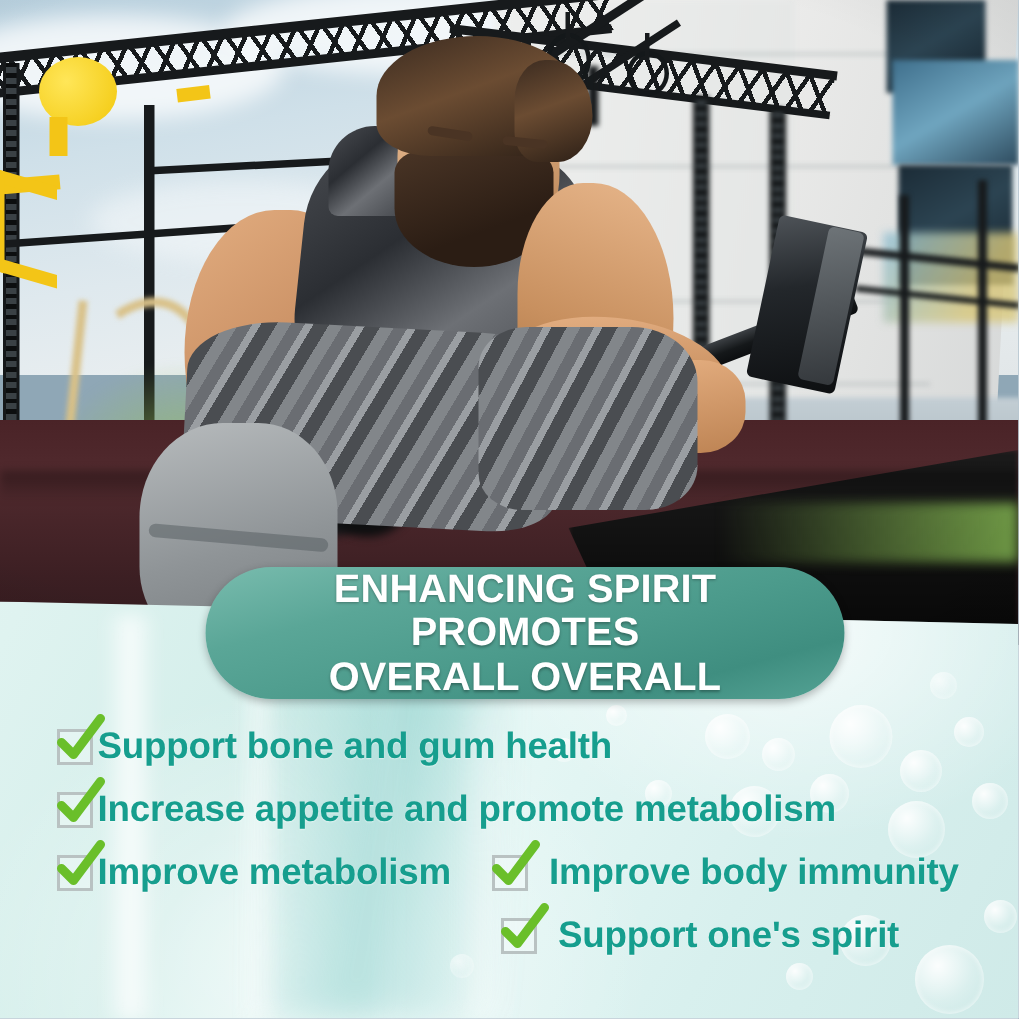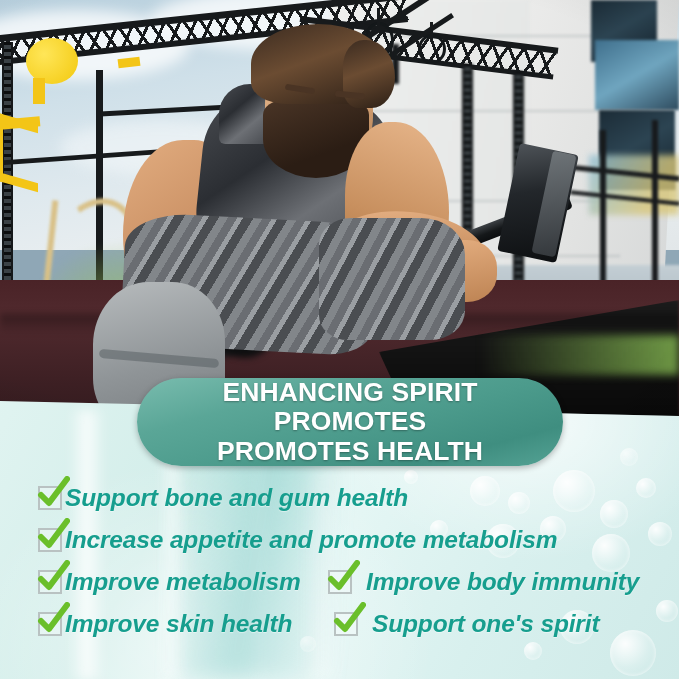--- a/index.html
+++ b/index.html
@@ -160,21 +160,21 @@
     letter-spacing:.1px;
     text-shadow:0 1px 2px rgba(0,0,0,.30);
     padding:0 14px;
   }
 
   
   #checklist {
     position:absolute; left:0; top:478px; width:679px; height:170px; z-index:6;
   }
   .row { position:absolute; display:flex; align-items:center; }
-  .ck-item { display:flex; align-items:center;font-style:italic; }
+  .ck-item { display:flex; align-items:center; }
   .ck-box {
     position:relative;
     width:24px; height:24px; flex:0 0 24px;
     border:2px solid #b9c2c2;
     background:rgba(255,255,255,.28);
   }
   .ck-mark {
     position:absolute; left:-4px; top:-12px;
     width:34px; height:34px;
   }
@@ -359,21 +359,21 @@
     <div class="bubble" style="left:610px;top:630px;width:46px;height:46px;"></div>
     <div class="bubble" style="left:656px;top:600px;width:22px;height:22px;"></div>
     <div class="bubble" style="left:524px;top:642px;width:18px;height:18px;"></div>
     <div class="bubble" style="left:300px;top:636px;width:16px;height:16px;opacity:.6;"></div>
     <div class="bubble" style="left:620px;top:448px;width:18px;height:18px;opacity:.7;"></div>
   </div>
 
   <div id="title-pill">
     <div class="txt">
       <span>ENHANCING SPIRIT PROMOTES</span><br>
-      <span>PROMOTES HEALTH</span>
+      <span>OVERALL OVERALL</span>
     </div>
   </div>
 
   <div id="checklist">
 
     <div class="row" style="left:38px;top:6px;">
       <div class="ck-item">
         <span class="ck-box">
           <svg class="ck-mark" viewBox="0 0 34 34">
             <path d="M5 19 L13 27 L31 3" fill="none" stroke="#6abf2a" stroke-width="6" stroke-linecap="round" stroke-linejoin="round"></path>
@@ -408,30 +408,20 @@
       <div class="ck-item">
         <span class="ck-box">
           <svg class="ck-mark" viewBox="0 0 34 34">
             <path d="M5 19 L13 27 L31 3" fill="none" stroke="#6abf2a" stroke-width="6" stroke-linecap="round" stroke-linejoin="round"></path>
           </svg>
         </span>
         <span class="ck-label">Improve metabolism</span>
       </div>
     </div>
 
-    <div class="row" style="left:38px;top:132px;">
-      <div class="ck-item">
-        <span class="ck-box">
-          <svg class="ck-mark" viewBox="0 0 34 34">
-            <path d="M5 19 L13 27 L31 3" fill="none" stroke="#6abf2a" stroke-width="6" stroke-linecap="round" stroke-linejoin="round"></path>
-          </svg>
-        </span>
-        <span class="ck-label">Improve skin health</span>
-      </div>
-    </div>
     <div class="row" style="left:334px;top:132px;">
       <div class="ck-item gap-wide">
         <span class="ck-box">
           <svg class="ck-mark" viewBox="0 0 34 34">
             <path d="M5 19 L13 27 L31 3" fill="none" stroke="#6abf2a" stroke-width="6" stroke-linecap="round" stroke-linejoin="round"></path>
           </svg>
         </span>
         <span class="ck-label">Support one's spirit</span>
       </div>
     </div>

